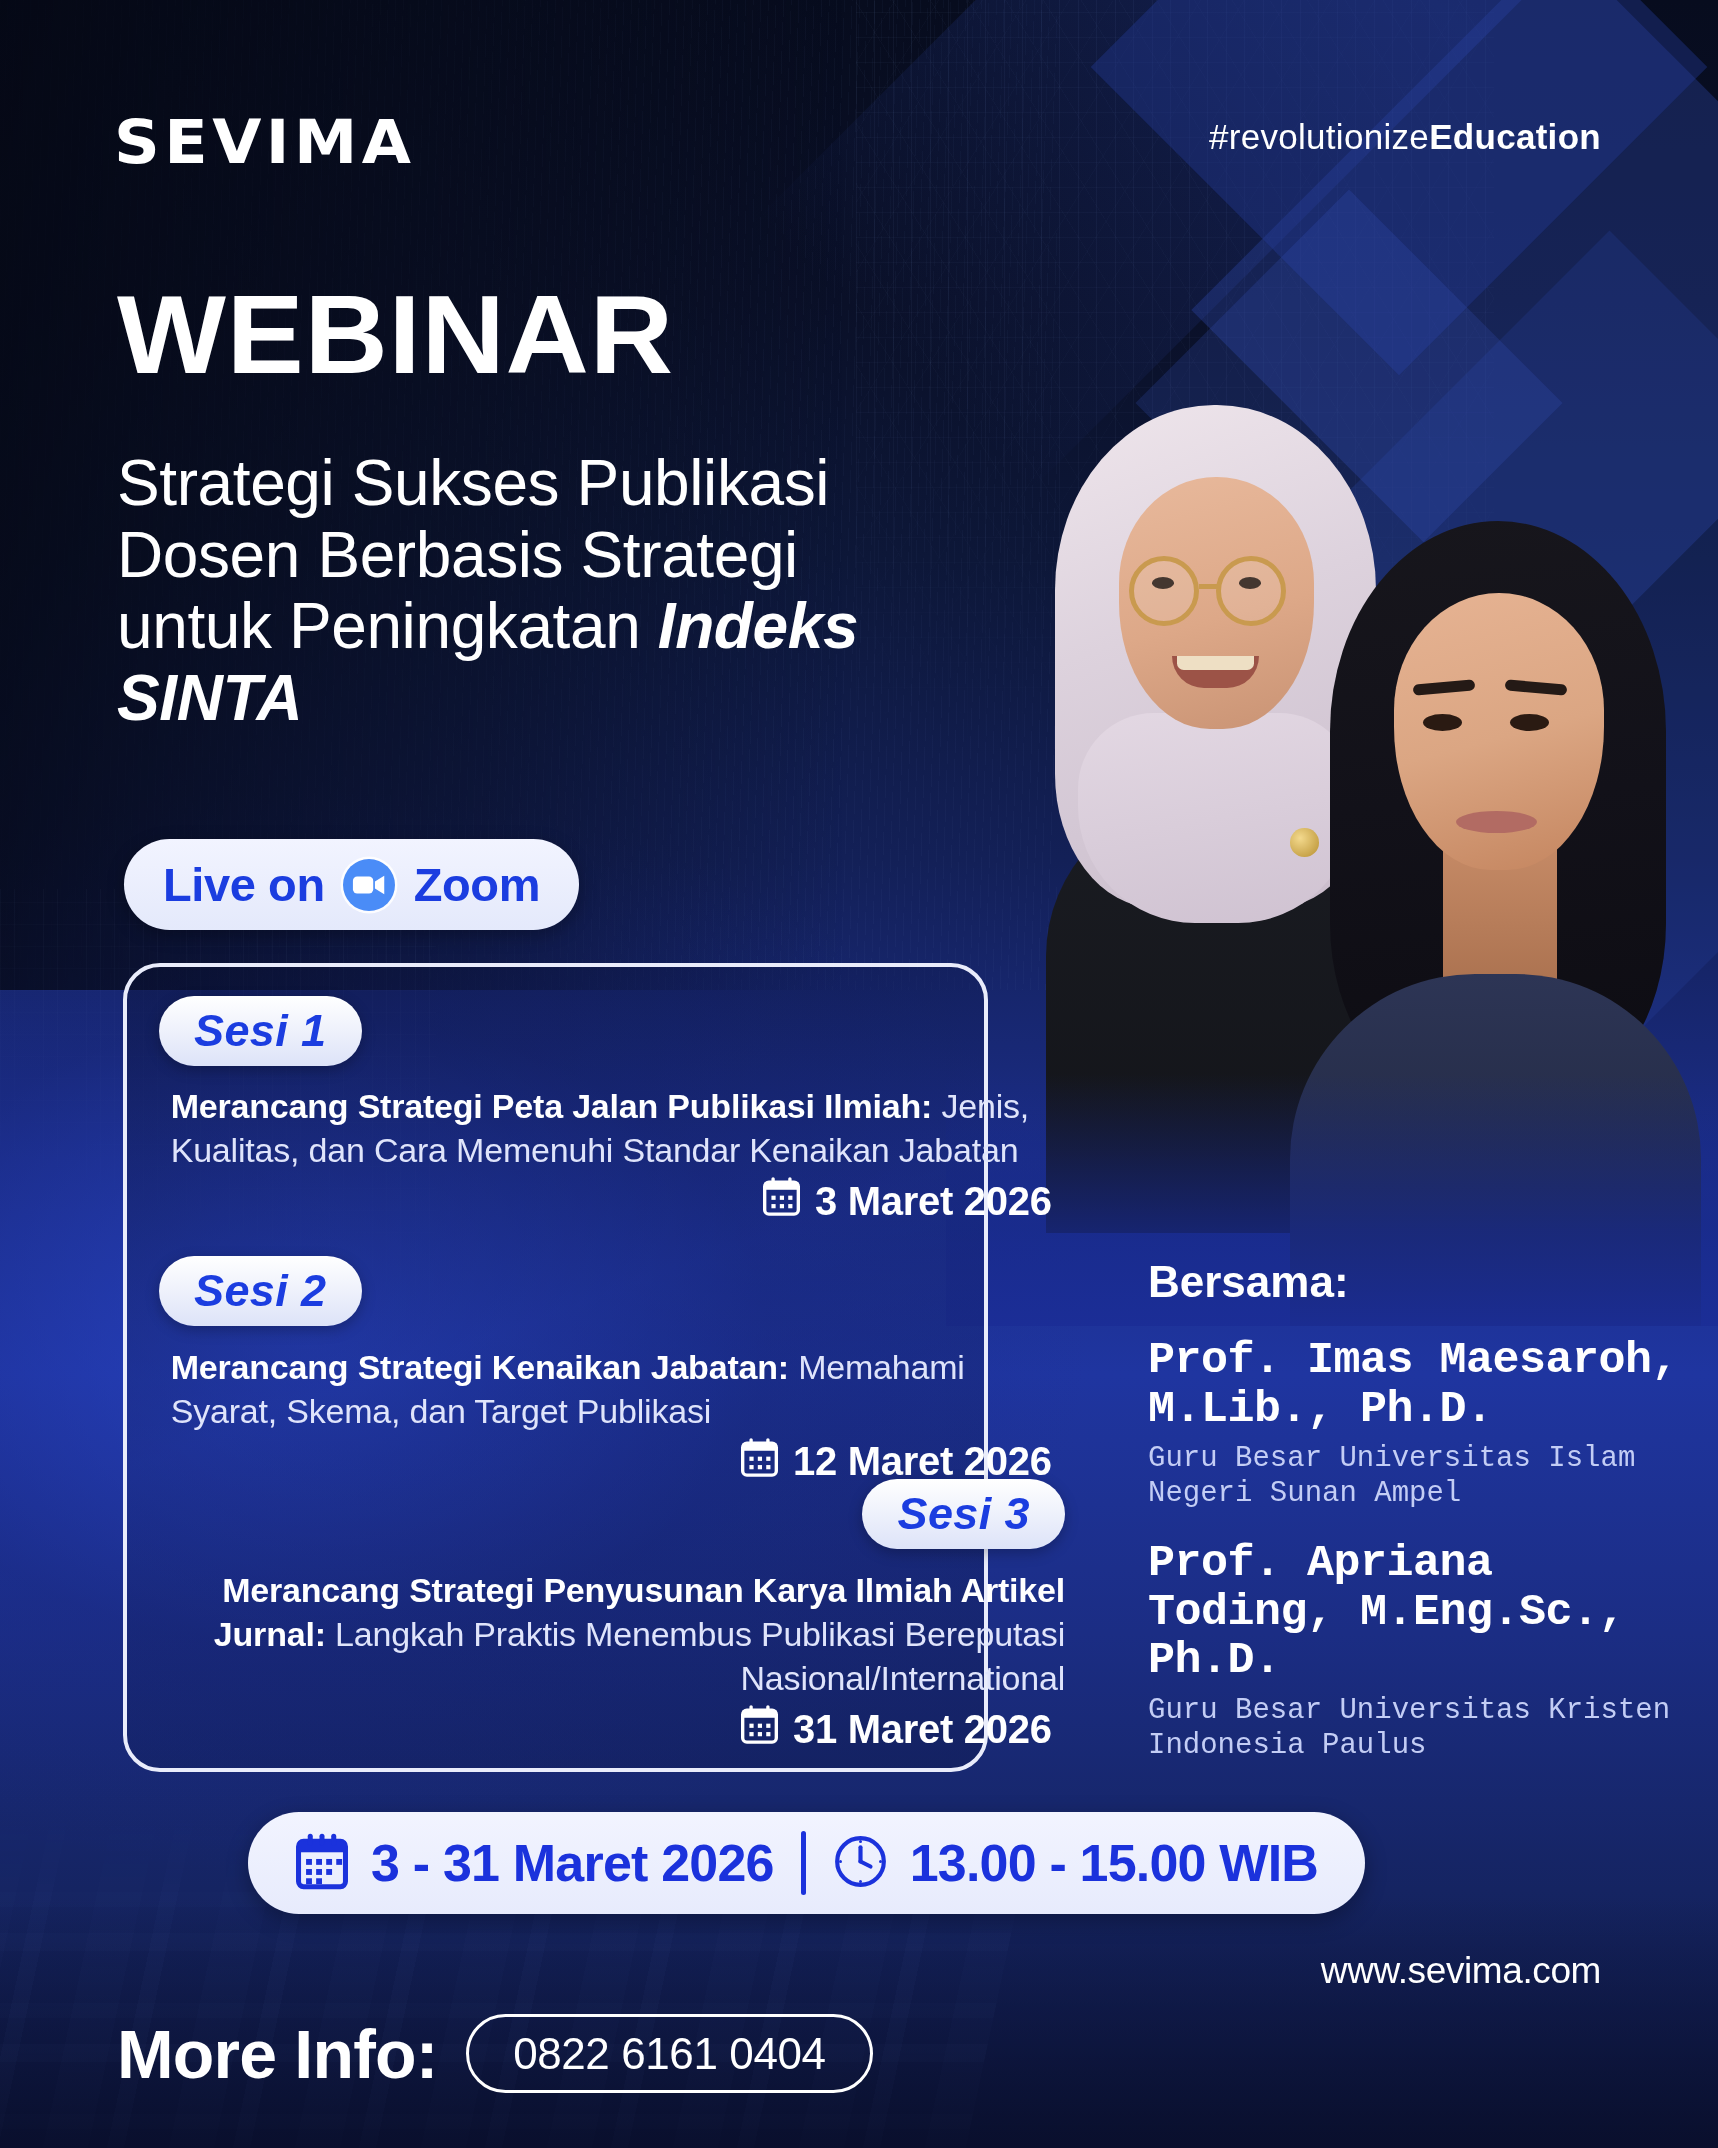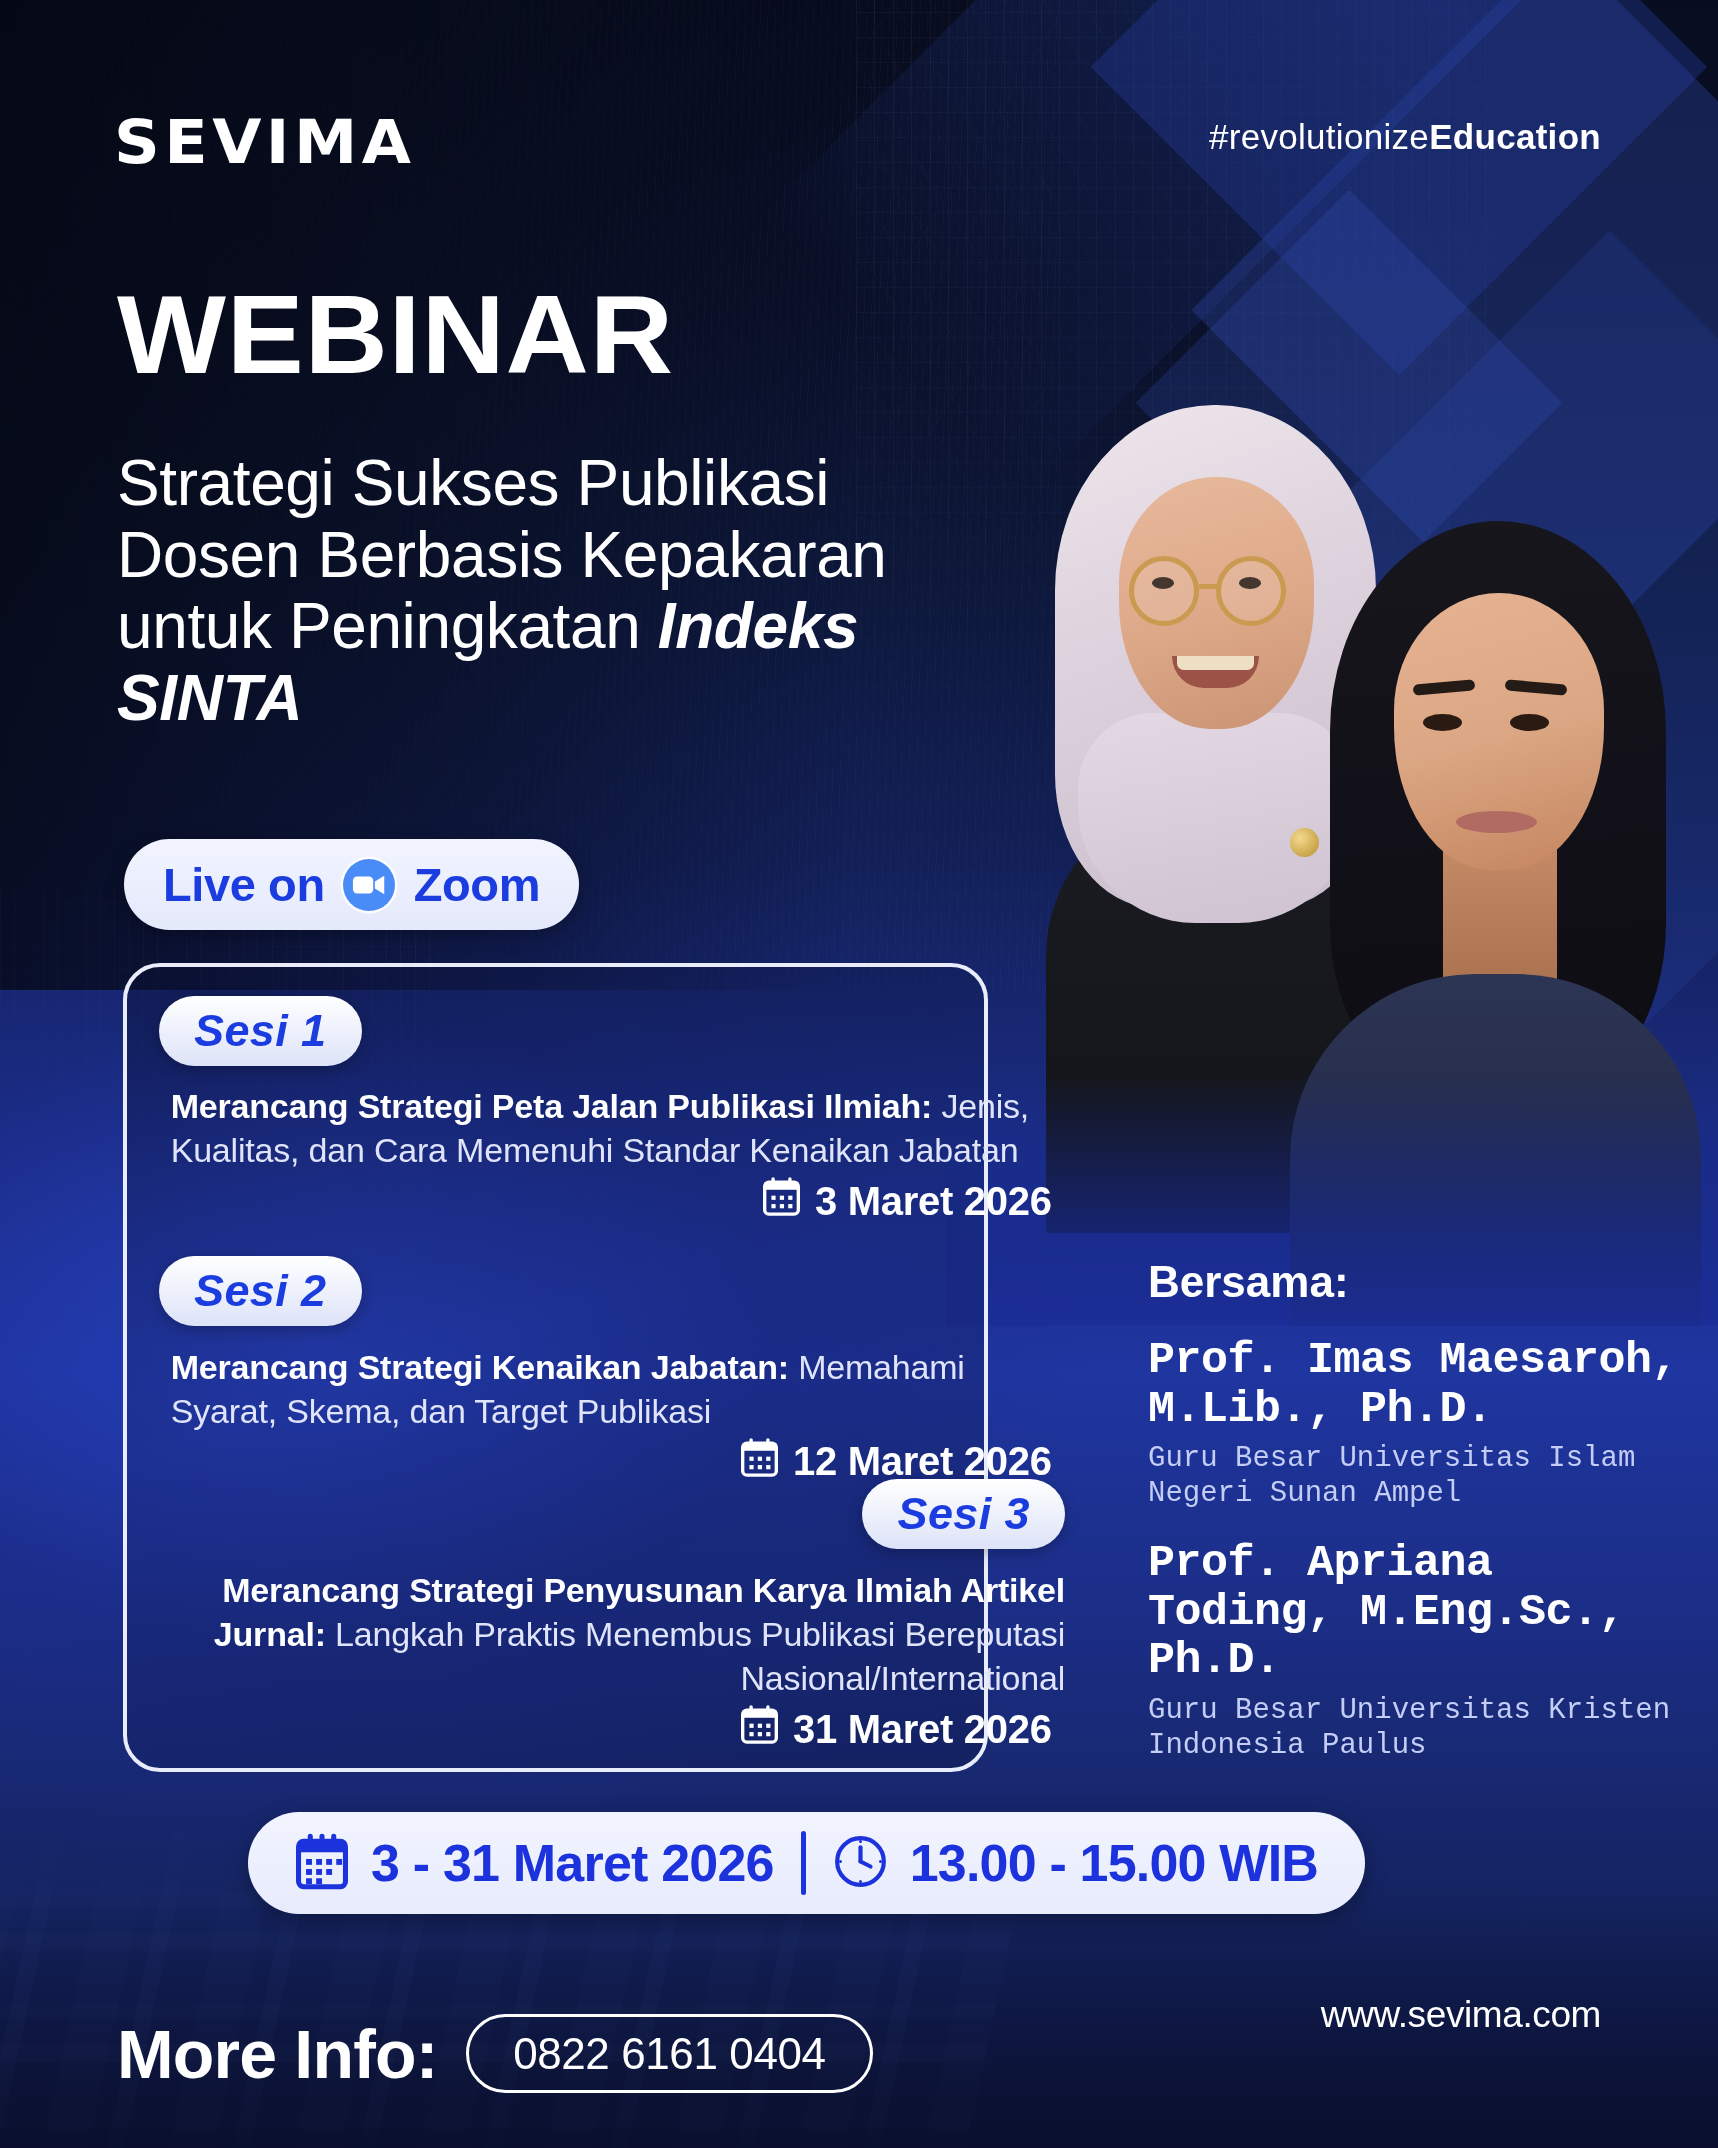--- a/index.html
+++ b/index.html
@@ -199,21 +199,21 @@
     position:absolute; left:117px; top:2014px;
     display:flex; align-items:center; gap:28.5px;
   }
   .more-label { font-size:68px; font-weight:700; color:#ffffff; letter-spacing:-0.8px; }
   .phone-pill {
     height:79px; padding:0 44px; display:flex; align-items:center;
     border:3.4px solid #ffffff; border-radius:44px;
     font-size:44px; color:#ffffff; letter-spacing:-0.4px; white-space:nowrap;
   }
   .website {
-    position:absolute; right:117px; top:1994px;
+    position:absolute; right:117px; top:1950px;
     font-size:37px; color:#ffffff; letter-spacing:-0.4px;
   }
 
   
   .photos { position:absolute; left:946px; top:336px; width:772px; height:990px; }
   .ph { position:absolute; }
 
   
   .pA { left:92px; top:25px; width:352px; height:873px; }
   .pA .body {
@@ -335,21 +335,21 @@
   </div>
 
   <div class="logo">SEVIMA</div>
 
   <div class="hashtag"><span class="light">#revolutionize</span><b>Education</b></div>
 
   <div class="webinar">WEBINAR</div>
 
   <div class="subtitle">
     <span>Strategi Sukses Publikasi</span><br>
-    <span>Dosen Berbasis Kepakaran</span><br>
+    <span>Dosen Berbasis Strategi</span><br>
     <span>untuk Peningkatan </span><i>Indeks</i><br>
     <i>SINTA</i>
   </div>
 
   <div class="zoom-pill">
     <span class="txt">Live on</span>
     <span class="zoom-ico">
       <svg width="34" height="22" viewBox="0 0 40 26" aria-hidden="true">
         <rect x="1" y="3" width="24" height="20" rx="5" fill="#ffffff"></rect>
         <path d="M27 9 L38 2 L38 24 L27 17 Z" fill="#ffffff"></path>

